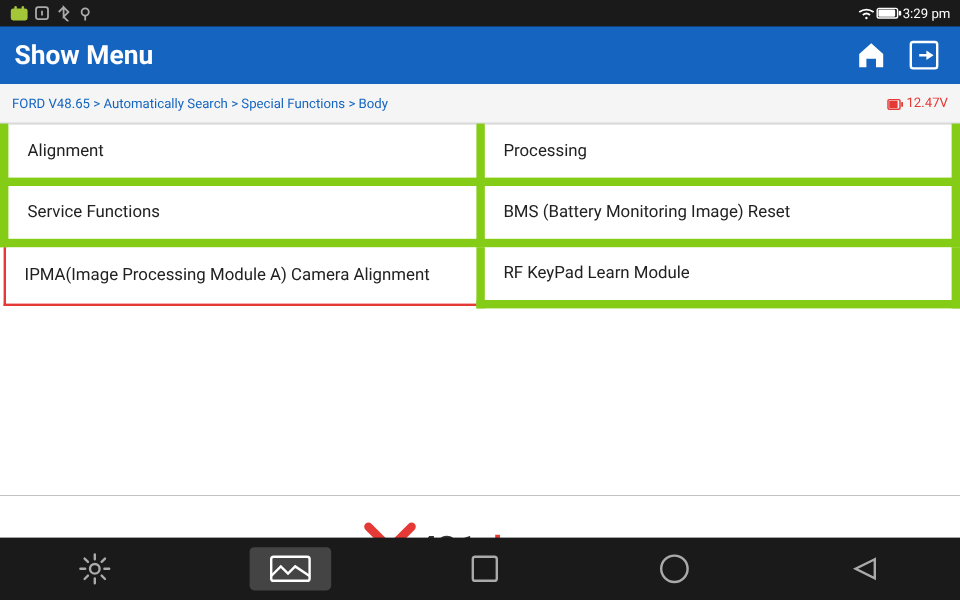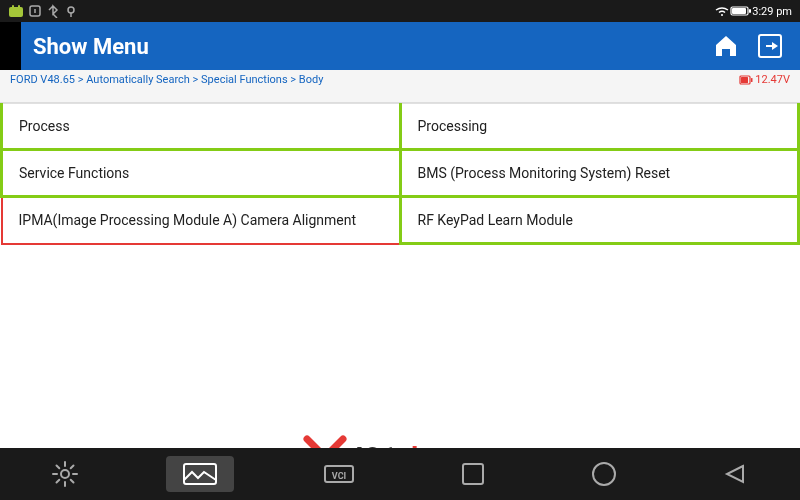--- a/index.html
+++ b/index.html
@@ -35,21 +35,20 @@
     }
 
     
     .header {
       height: 48px;
       background: #1565C0;
       display: flex;
       align-items: center;
       justify-content: space-between;
       padding: 0 12px;
-      margin-left: 21px;
     }
     .header-title {
       font-size: 22px;
       font-weight: bold;
       color: #fff;
     }
     .header-icons {
       display: flex;
       gap: 8px;
       align-items: center;
@@ -61,21 +60,21 @@
       align-items: center;
       justify-content: center;
       cursor: pointer;
     }
 
     
     .breadcrumb-bar {
       height: 26px;
       background: #f5f5f5;
       display: flex;
-      align-items: flex-end;
+      align-items: center;
       justify-content: space-between;
       padding: 16px 10px;
       border-bottom: 1px solid #ddd;
     }
     .breadcrumb-text {
       font-size: 11px;
       color: #1565C0;
     }
     .voltage-text {
       font-size: 11px;
@@ -88,21 +87,21 @@
       background: #fff;
       height: 310px;
     }
 
     
     .menu-table {
       width: 100%;
       border-collapse: collapse;
     }
     .menu-table td {
-      border: 3px solid #84cc16;
+      border: 7px solid #84cc16;
       padding: 14px 16px;
       font-size: 14px;
       color: #212121;
       width: 50%;
       cursor: pointer;
     }
     .menu-table tr:first-child td {
       border-top: 1px solid #e0e0e0;
     }
     .menu-table td.highlighted {
@@ -228,26 +227,26 @@
       <rect x="2" y="3" width="7" height="6" rx="0.5" fill="#e53935"></rect>
       <rect x="12" y="4" width="1.5" height="4" rx="0.5" fill="#e53935"></rect>
     </svg><span>12.47V</span>
   </span>
 </div>
 
 <div class="main-content">
   <table class="menu-table">
     <tbody>
         <tr>
-      <td>Process</td>
+      <td>Alignment</td>
       <td>Processing</td>
     </tr>
     <tr>
       <td>Service Functions</td>
-      <td>BMS (Process Monitoring System) Reset</td>
+      <td>BMS (Battery Monitoring Image) Reset</td>
     </tr>
     <tr>
       <td class="highlighted">IPMA(Image Processing Module A) Camera Alignment</td>
       <td>RF KeyPad Learn Module</td>
     </tr>
   </tbody>
     </table>
 </div>
 
 <div class="watermark-area">
@@ -276,26 +275,20 @@
     </svg>
   </div>
 
   <div class="bottom-nav-btn active">
     <svg width="36" height="28" viewBox="0 0 36 28">
       <rect x="2" y="4" width="32" height="20" rx="2" fill="none" stroke="#fff" stroke-width="2"></rect>
       <polyline points="2,20 10,12 16,18 22,12 34,20" fill="none" stroke="#fff" stroke-width="2"></polyline>
     </svg>
   </div>
 
-  <div class="bottom-nav-btn">
-    <svg width="36" height="28" viewBox="0 0 36 28">
-      <rect x="4" y="6" width="28" height="16" rx="2" fill="none" stroke="#aaa" stroke-width="2"></rect>
-      <text x="18" y="19" text-anchor="middle" fill="#aaa" font-size="9" font-weight="bold">VCI</text>
-    </svg>
-  </div>
 
   <div class="bottom-nav-btn">
     <svg width="28" height="28" viewBox="0 0 28 28">
       <rect x="4" y="4" width="20" height="20" rx="2" fill="none" stroke="#aaa" stroke-width="2"></rect>
     </svg>
   </div>
 
   <div class="bottom-nav-btn">
     <svg width="28" height="28" viewBox="0 0 28 28">
       <circle cx="14" cy="14" r="11" fill="none" stroke="#aaa" stroke-width="2"></circle>

